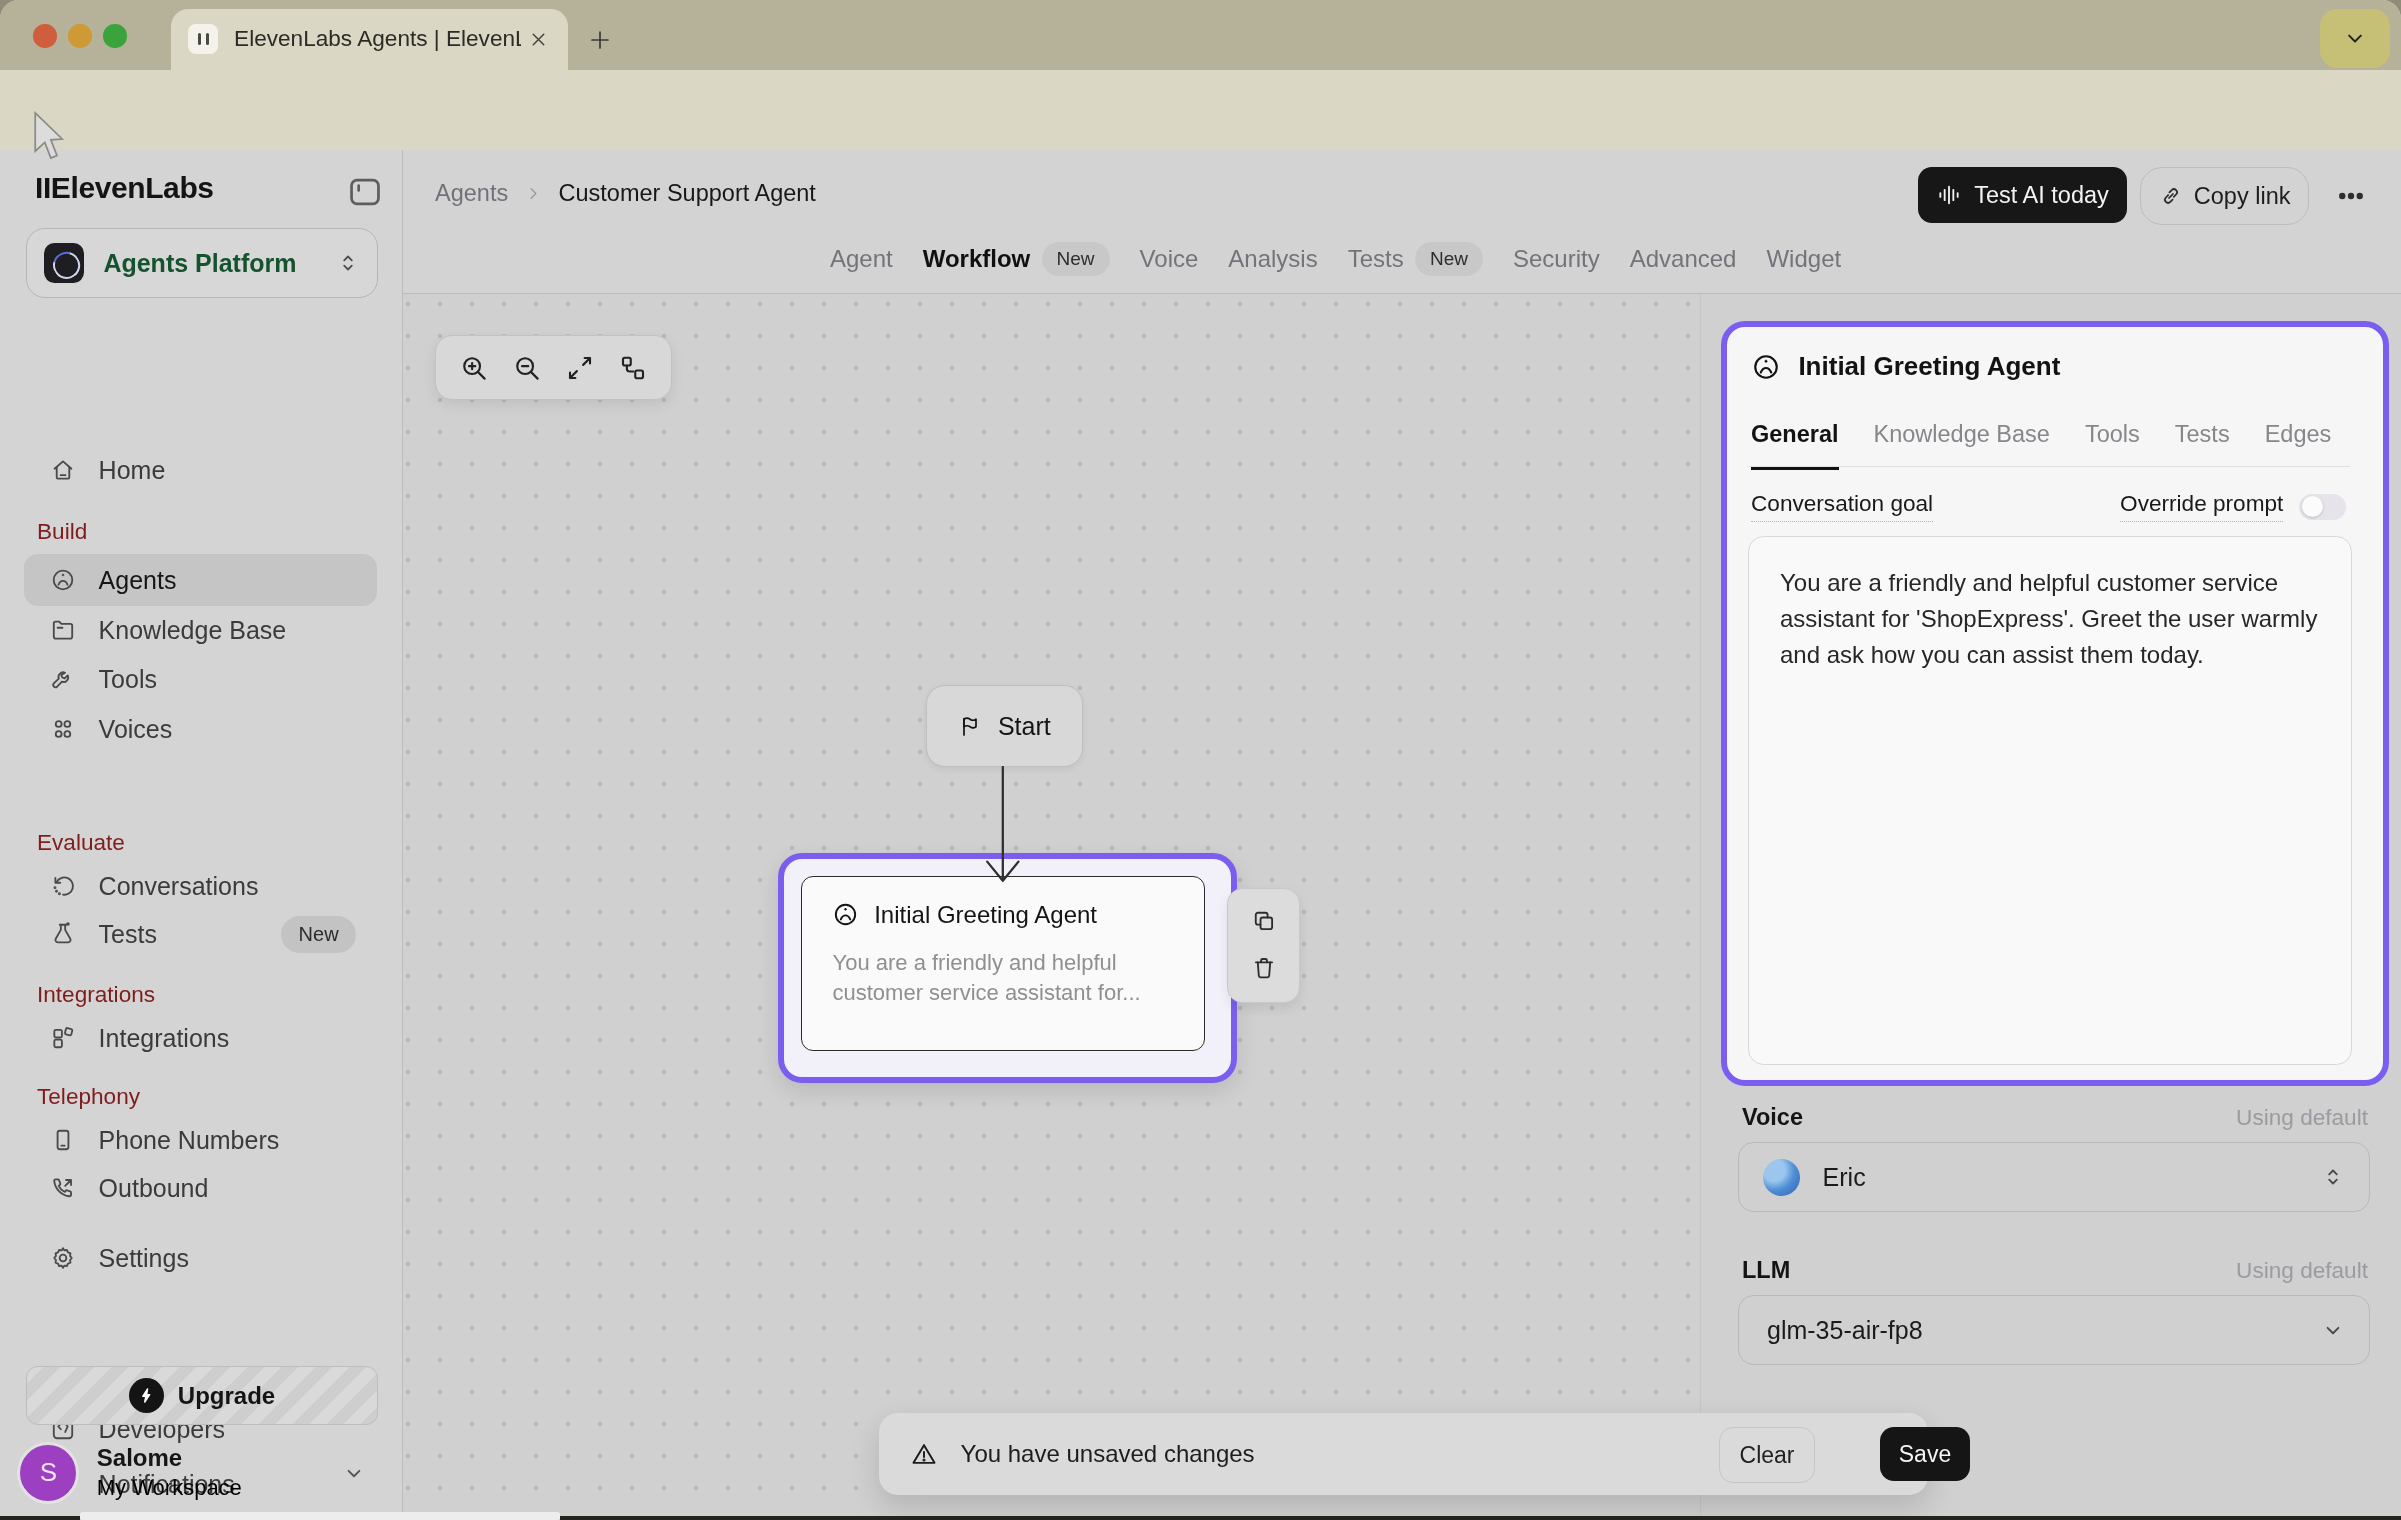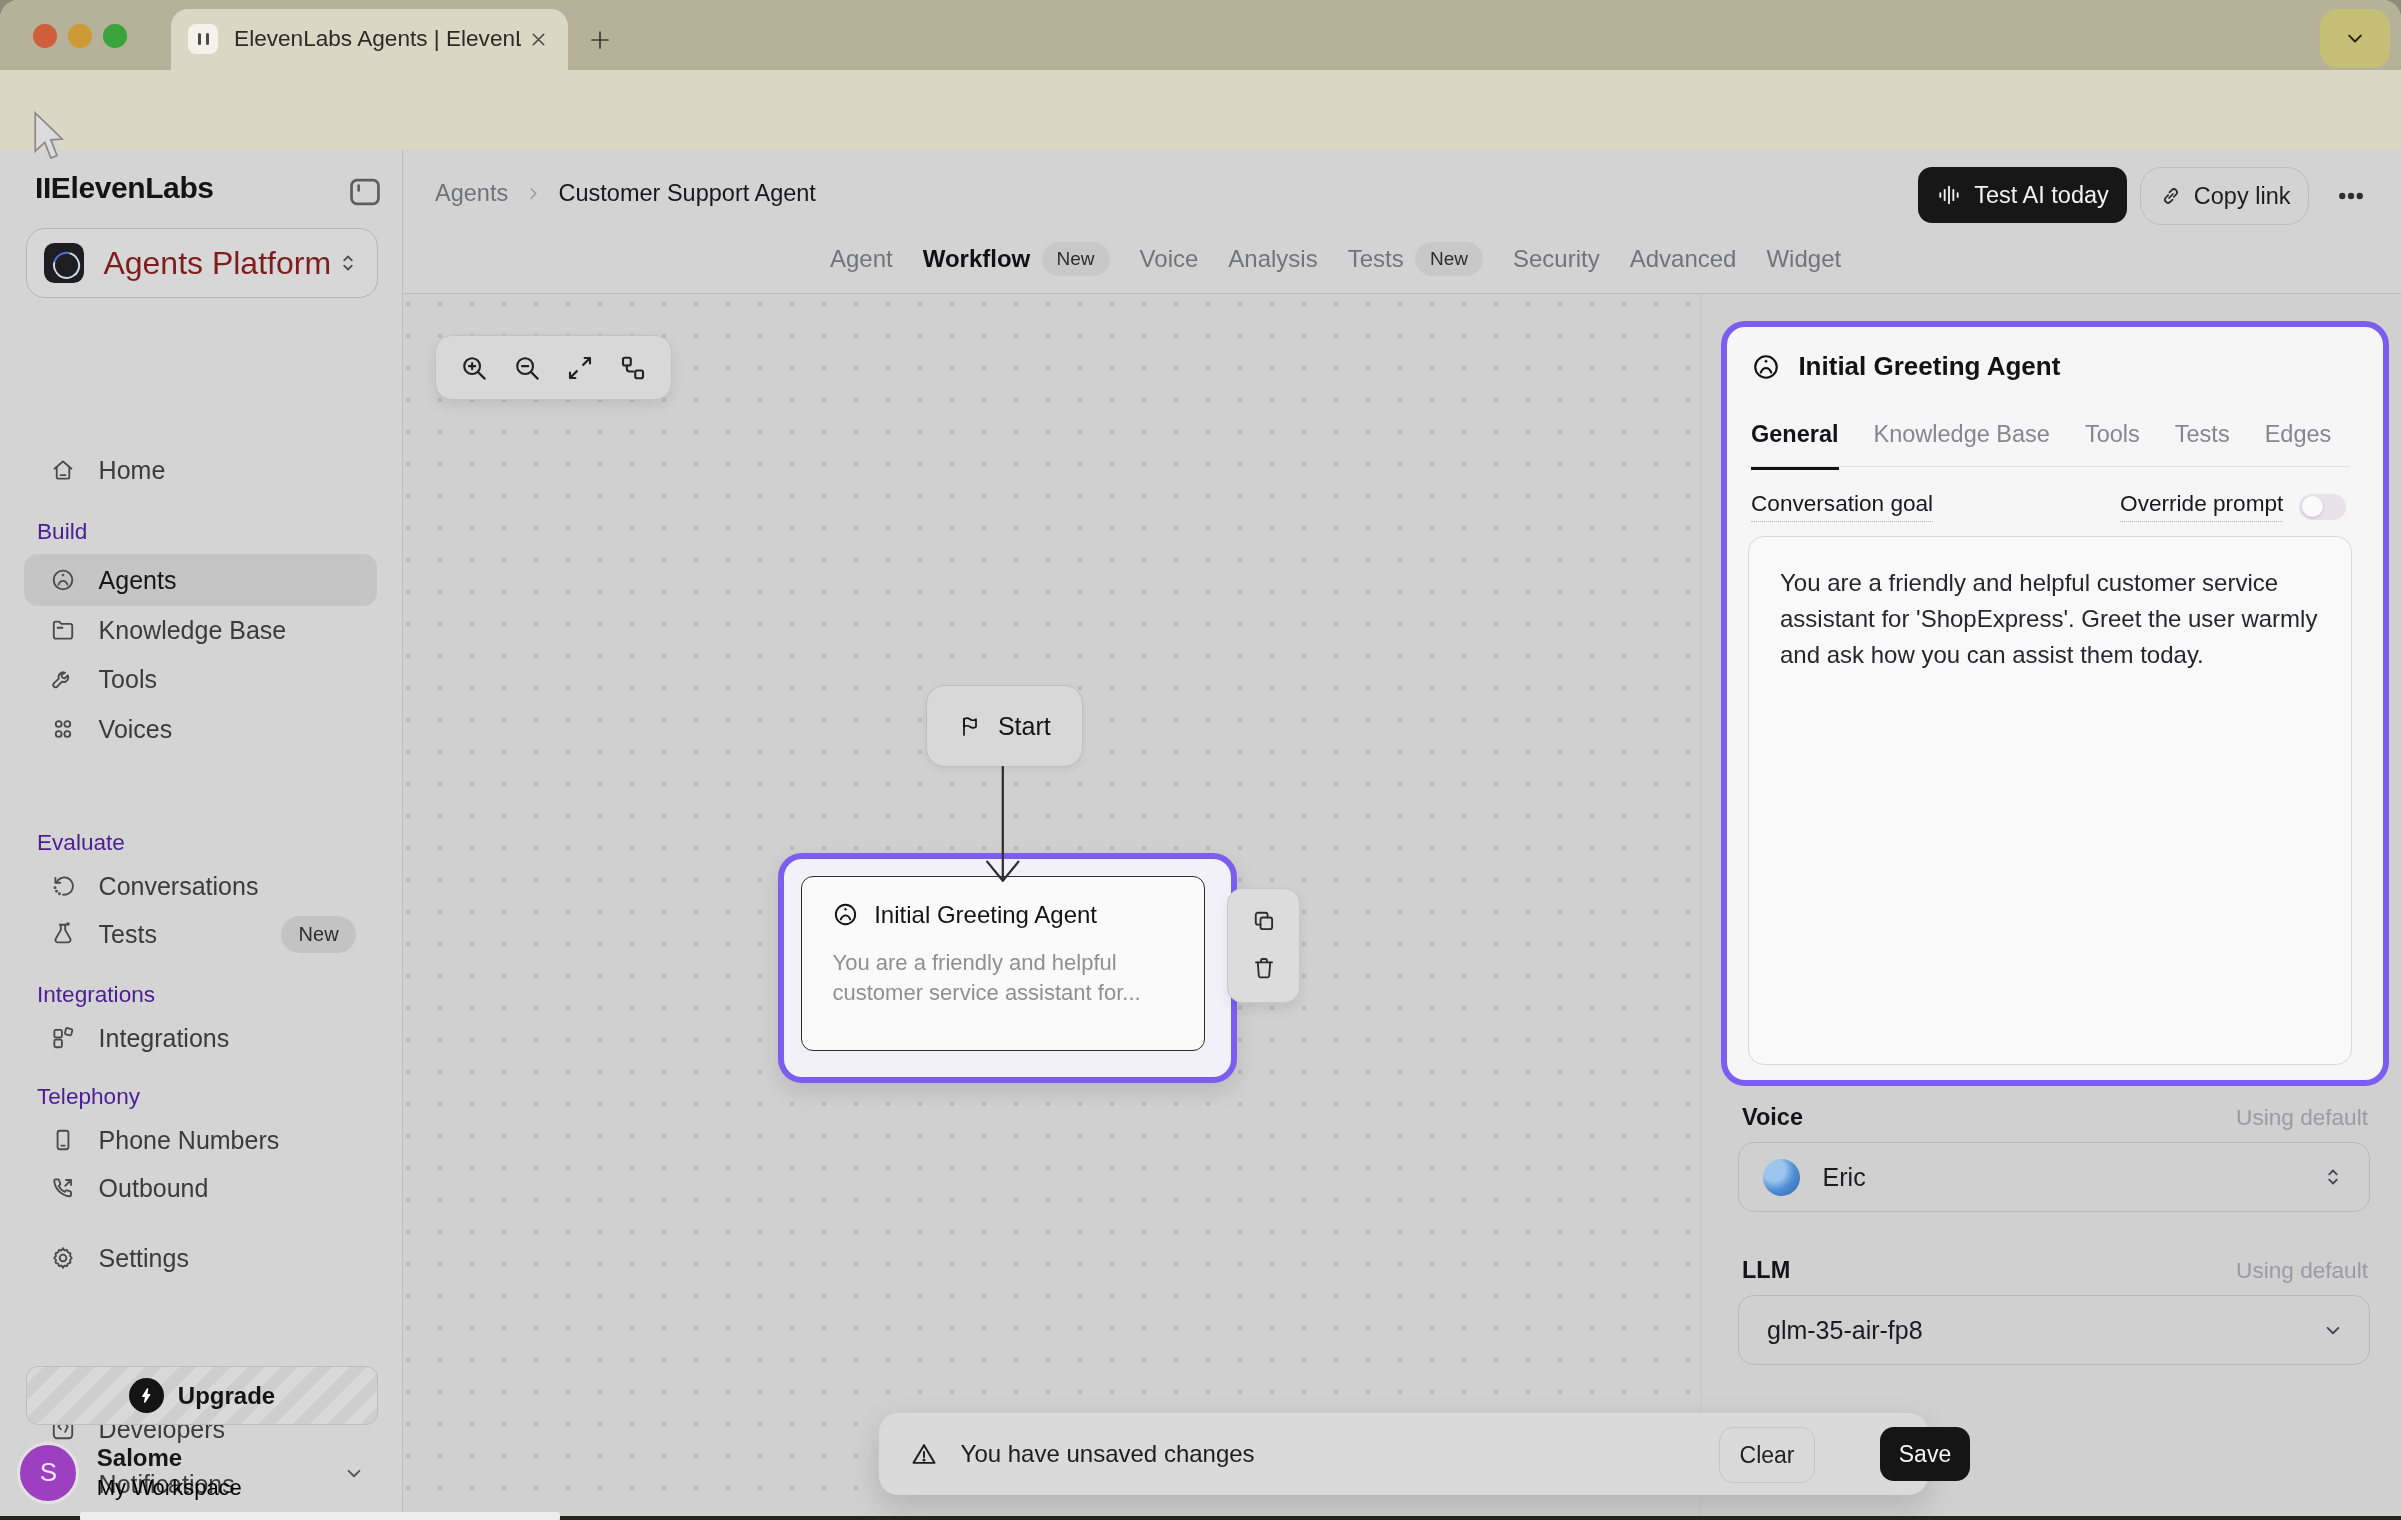--- a/index.html
+++ b/index.html
@@ -30,28 +30,28 @@
   .worklbl{margin-left:14px;font-size:25px;font-weight:600;color:#1f1e18;}
 
   
   .app{position:absolute;left:0;top:150px;width:2401px;height:1371px;background:#d3d3d3;}
   .sidebar{position:absolute;left:0;top:0;width:402px;height:1371px;background:#d4d4d4;border-right:0.9px solid #bdbdbd;}
   .logo{position:absolute;left:35px;top:21px;font-size:30px;font-weight:800;letter-spacing:-0.4px;color:#141414;}
   .collapse{position:absolute;left:345px;top:22.6px;width:40px;height:38px;color:#5d5d5d;}
   .selector{position:absolute;left:26px;top:78px;width:350px;height:68px;border:1.7px solid #b5b5b5;border-radius:19px;display:flex;align-items:center;background:#d7d7d7;}
   .selicon{width:40px;height:40px;margin-left:17.4px;border-radius:10.4px;background:#1e1e22;position:relative;overflow:hidden;}
   .selicon span{position:absolute;left:8.7px;top:8.7px;width:22.6px;height:22.6px;border:2.6px solid #cfd4e8;border-radius:50%;border-top-color:#5a6bd8;transform:rotate(-30deg);}
-  .sellbl{margin-left:19px;font-size:32px;font-weight:400;color:#7f1d1d;}
+  .sellbl{margin-left:19px;font-size:25px;font-weight:700;color:#14532d;}
   .selchev{position:absolute;right:15.7px;width:26px;height:26px;color:#505050;}
   .nav{position:absolute;left:24px;width:353px;height:52px;display:flex;align-items:center;border-radius:14px;color:#3b3b3b;cursor:pointer;}
   .nav .nico{width:26px;height:26px;margin-left:26px;color:#4a4a4a;flex:none;}
   .nav .nlabel{margin-left:22.6px;font-size:25px;white-space:nowrap;}
   .nav.active{background:#c5c5c5;}
   .nav.active .nlabel{color:#161616;}
-  .nsec{position:absolute;left:37px;font-size:22.6px;color:#4c1d95;}
+  .nsec{position:absolute;left:37px;font-size:22.6px;color:#7f1d1d;}
   .navbadge{margin-left:auto;margin-right:21px;background:#c3c3c3;border-radius:869px;padding:7px 17.4px;font-size:20px;color:#2d2d2d;}
   .upg{position:absolute;left:26px;top:1216px;width:350px;height:57px;border:0.9px solid #bdbdbd;border-radius:12px;display:flex;align-items:center;justify-content:center;gap:14px;
        background:repeating-linear-gradient(135deg,#d9d9d9 0 12px,#cecece 12px 24px);}
   .upg .bolt{width:35px;height:35px;border-radius:50%;background:#141414;color:#fff;display:flex;align-items:center;justify-content:center;}
   .upg .bolt svg{width:21px;height:21px;}
   .upglbl{font-size:24px;font-weight:600;color:#141414;}
   .profile{position:absolute;left:17.4px;top:1286px;width:367px;height:73px;display:flex;align-items:center;}
   .pav{width:56px;height:56px;border-radius:50%;background:#9c3fc0;border:3.5px solid #e2e2e2;display:flex;align-items:center;justify-content:center;color:#f3e6f7;font-size:26px;}
   .pname{margin-left:17.4px;}
   .pname .n1{font-size:24px;font-weight:700;color:#161616;}

